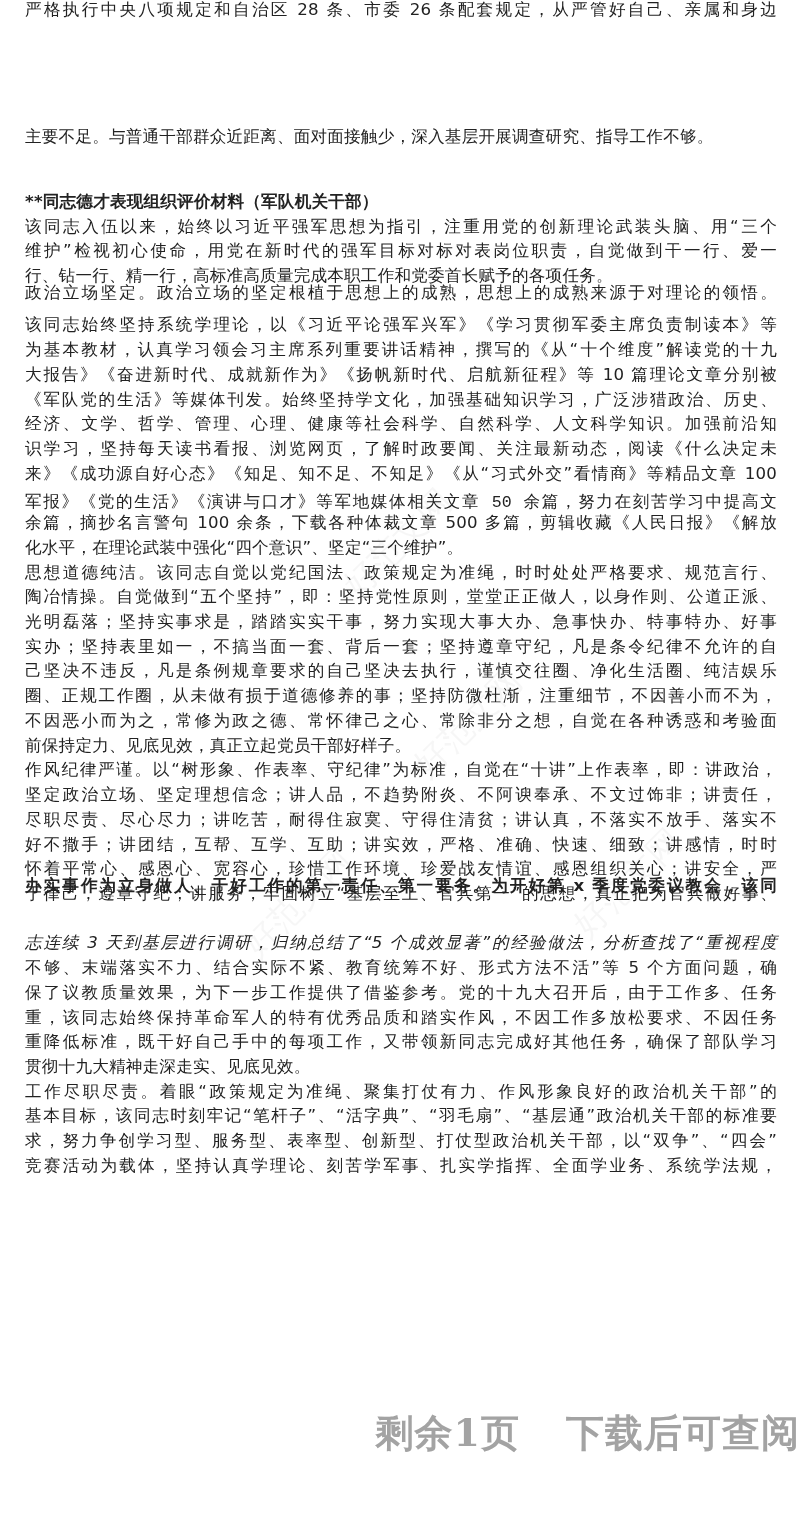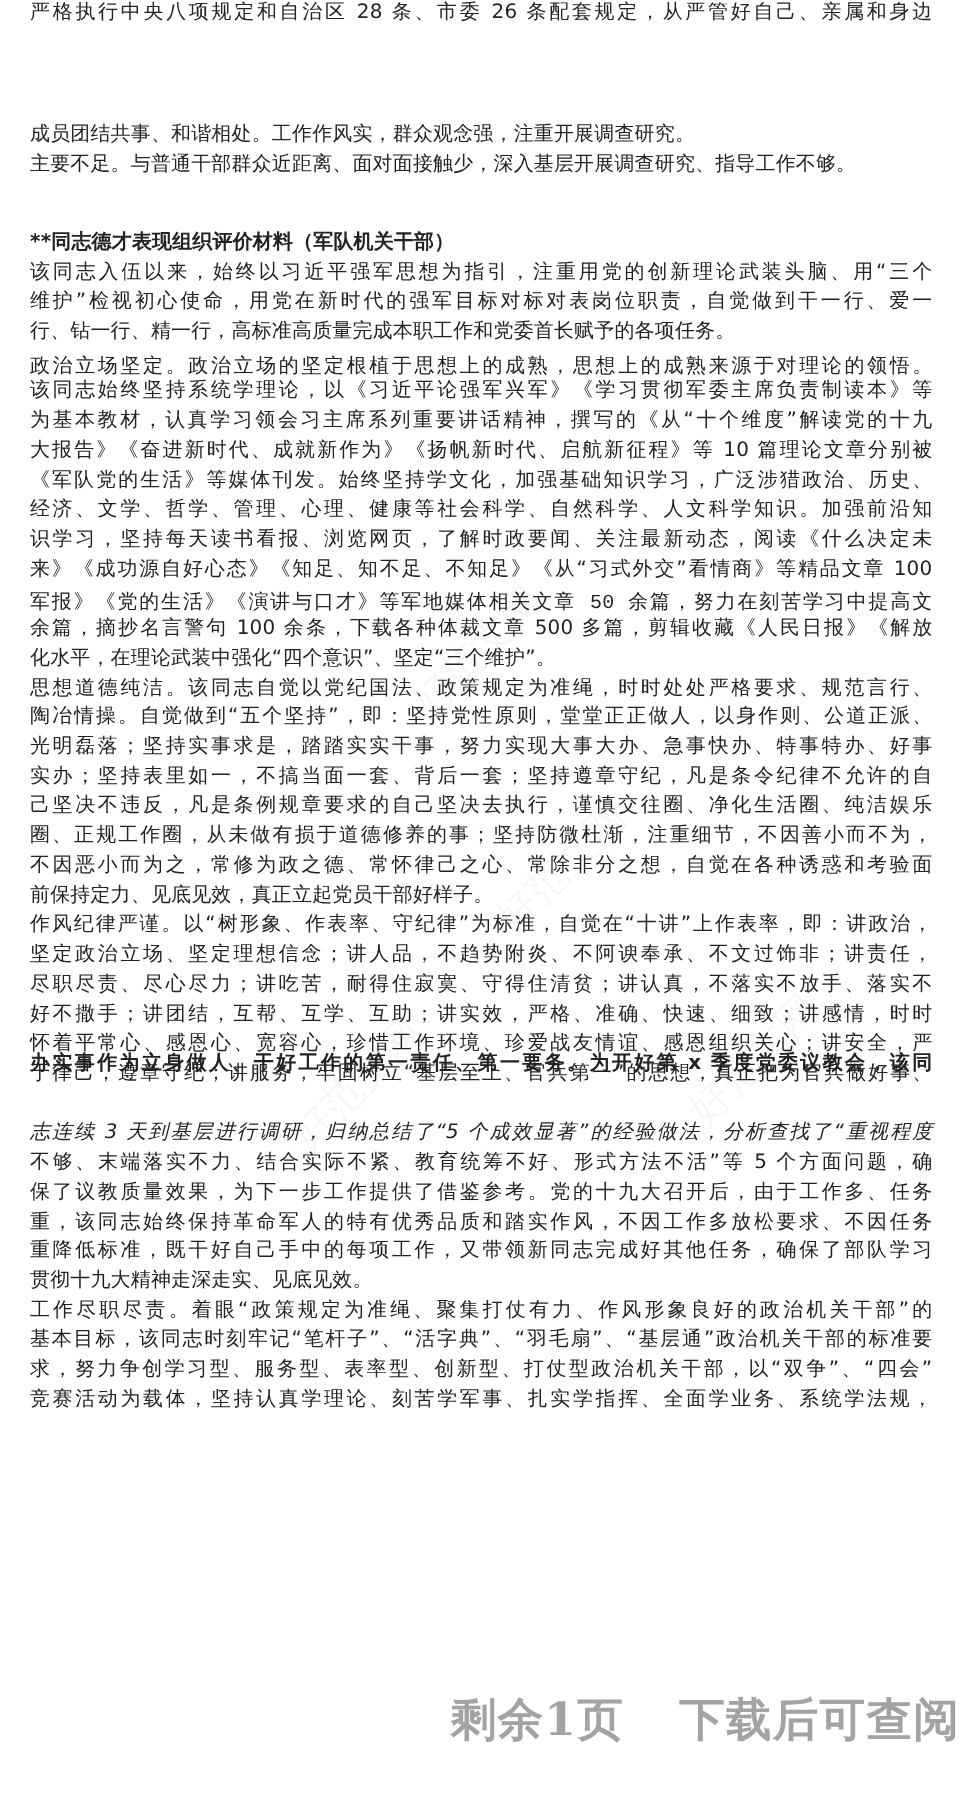--- a/index.html
+++ b/index.html
@@ -22,30 +22,29 @@
 
 <div class="page">
 
   <div class="watermark" style="left:330px; top:520px;">好范文网</div>
   <div class="watermark" style="left:400px; top:700px;">好范文网</div>
   <div class="watermark" style="left:230px; top:880px;">好范文网</div>
   <div class="watermark" style="left:560px; top:860px;">好范文网</div>
 
   <div class="line" style="top:-2px;">严格执行中央八项规定和自治区 28 条、市委 26 条配套规定，从严管好自己、亲属和身边</div>
 
-  <div class="line last" style="top:100px;">成员团结共事、和谐相处。工作作风实，群众观念强，注重开展调查研究。</div>
   <div class="line last" style="top:125px;">主要不足。与普通干部群众近距离、面对面接触少，深入基层开展调查研究、指导工作不够。</div>
 
   <div class="line last" style="top:190px;font-weight:bold;">**同志德才表现组织评价材料（军队机关干部）</div>
 
   <div id="body-lines">
       <div class="line" style="top: 214.5px;">该同志入伍以来，始终以习近平强军思想为指引，注重用党的创新理论武装头脑、用“三个</div>
       <div class="line" style="top: 239.22px;">维护”检视初心使命，用党在新时代的强军目标对标对表岗位职责，自觉做到干一行、爱一</div>
       <div class="line last" style="top: 263.94px;">行、钻一行、精一行，高标准高质量完成本职工作和党委首长赋予的各项任务。</div>
-      <div class="line" style="top: 294px; font-family: Liberation Mono, monospace;">政治立场坚定。政治立场的坚定根植于思想上的成熟，思想上的成熟来源于对理论的领悟。</div>
+      <div class="line" style="top: 281px;">政治立场坚定。政治立场的坚定根植于思想上的成熟，思想上的成熟来源于对理论的领悟。</div>
       <div class="line" style="top: 313.38px;">该同志始终坚持系统学理论，以《习近平论强军兴军》《学习贯彻军委主席负责制读本》等</div>
       <div class="line" style="top: 338.1px;">为基本教材，认真学习领会习主席系列重要讲话精神，撰写的《从“十个维度”解读党的十九</div>
       <div class="line" style="top: 362.82px;">大报告》《奋进新时代、成就新作为》《扬帆新时代、启航新征程》等 10 篇理论文章分别被</div>
       <div class="line" style="top: 387.54px;">《军队党的生活》等媒体刊发。始终坚持学文化，加强基础知识学习，广泛涉猎政治、历史、</div>
       <div class="line" style="top: 412.26px;">经济、文学、哲学、管理、心理、健康等社会科学、自然科学、人文科学知识。加强前沿知</div>
       <div class="line" style="top: 436.98px;">识学习，坚持每天读书看报、浏览网页，了解时政要闻、关注最新动态，阅读《什么决定未</div>
       <div class="line" style="top: 461.7px;">来》《成功源自好心态》《知足、知不足、不知足》《从“习式外交”看情商》等精品文章 100</div>
       <div class="line" style="top: 511px;">余篇，摘抄名言警句 100 余条，下载各种体裁文章 500 多篇，剪辑收藏《人民日报》《解放</div>
       <div class="line" style="top: 491px; font-family: Liberation Mono, monospace;">军报》《党的生活》《演讲与口才》等军地媒体相关文章 50 余篇，努力在刻苦学习中提高文</div>
       <div class="line last" style="top: 535.86px;">化水平，在理论武装中强化“四个意识”、坚定“三个维护”。</div>

